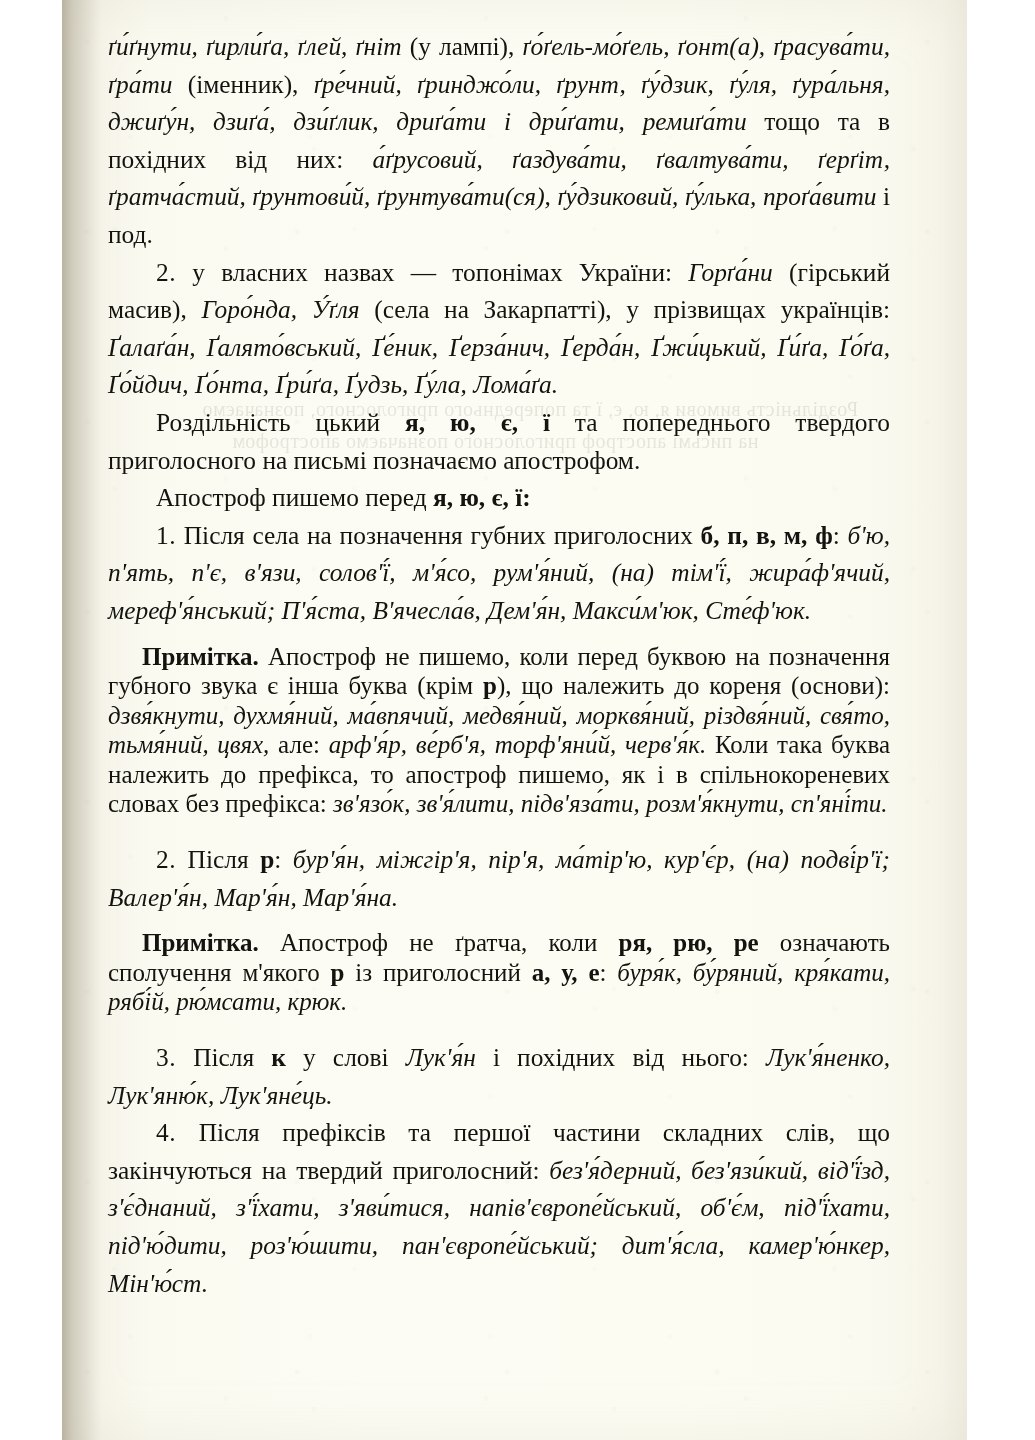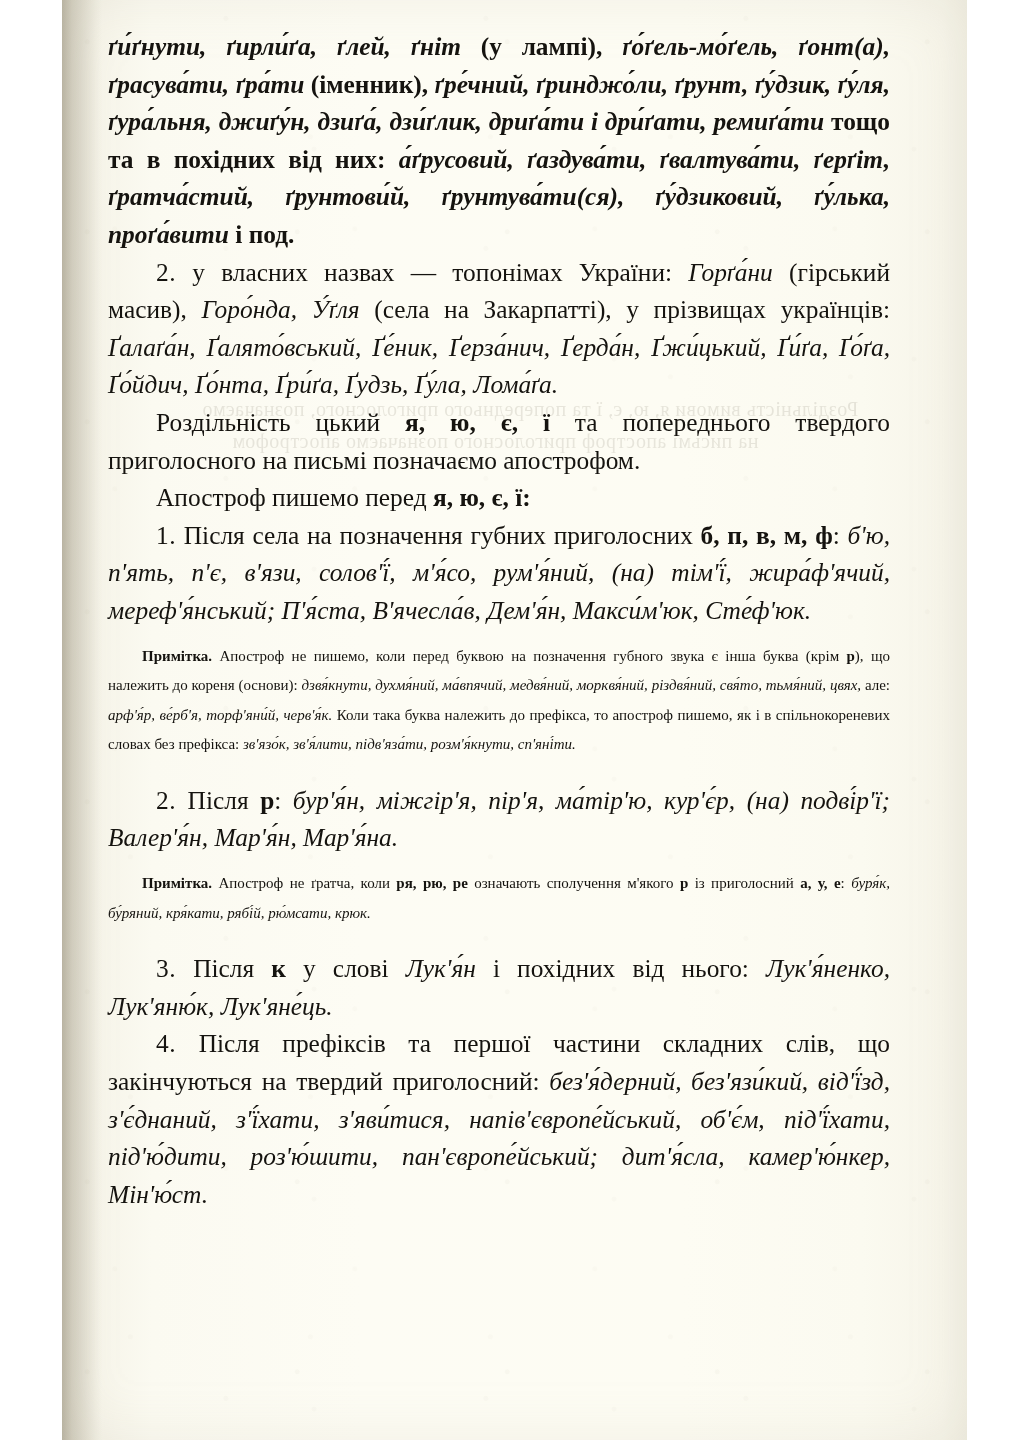--- a/index.html
+++ b/index.html
@@ -81,41 +81,41 @@
   }
 
   p {
     margin: 0;
     font-size: 25.4px;
     line-height: 37.6px;
     text-align: justify;
     text-justify: inter-word;
     hyphens: manual;
   }
-  p.body-para { text-indent: 0; font-weight: bold; }
+  p.body-para { text-indent: 0; }
   p.rule {
     text-indent: 48px;
     margin-top: 0;
   }
   .num { letter-spacing: .5px; }
   .it { font-style: italic; }
   .bo { font-weight: bold; }
 
   h2#section-heading {
     margin: 22px 0 2px 0;
     font-size: 25.6px;
     line-height: 34px;
     font-weight: bold;
     text-indent: 4px;
     letter-spacing: .2px;
   }
 
   
   .note {
-    font-size: 15px;
+    font-size: 25px;
     line-height: 29.6px;
     text-align: justify;
     margin: 12px 0 0 0;
     text-indent: 34px;
   }
   .note .lead { font-weight: bold; }
   .gap-l { height: 22px; }
 
   #page-number {
     position: absolute;

